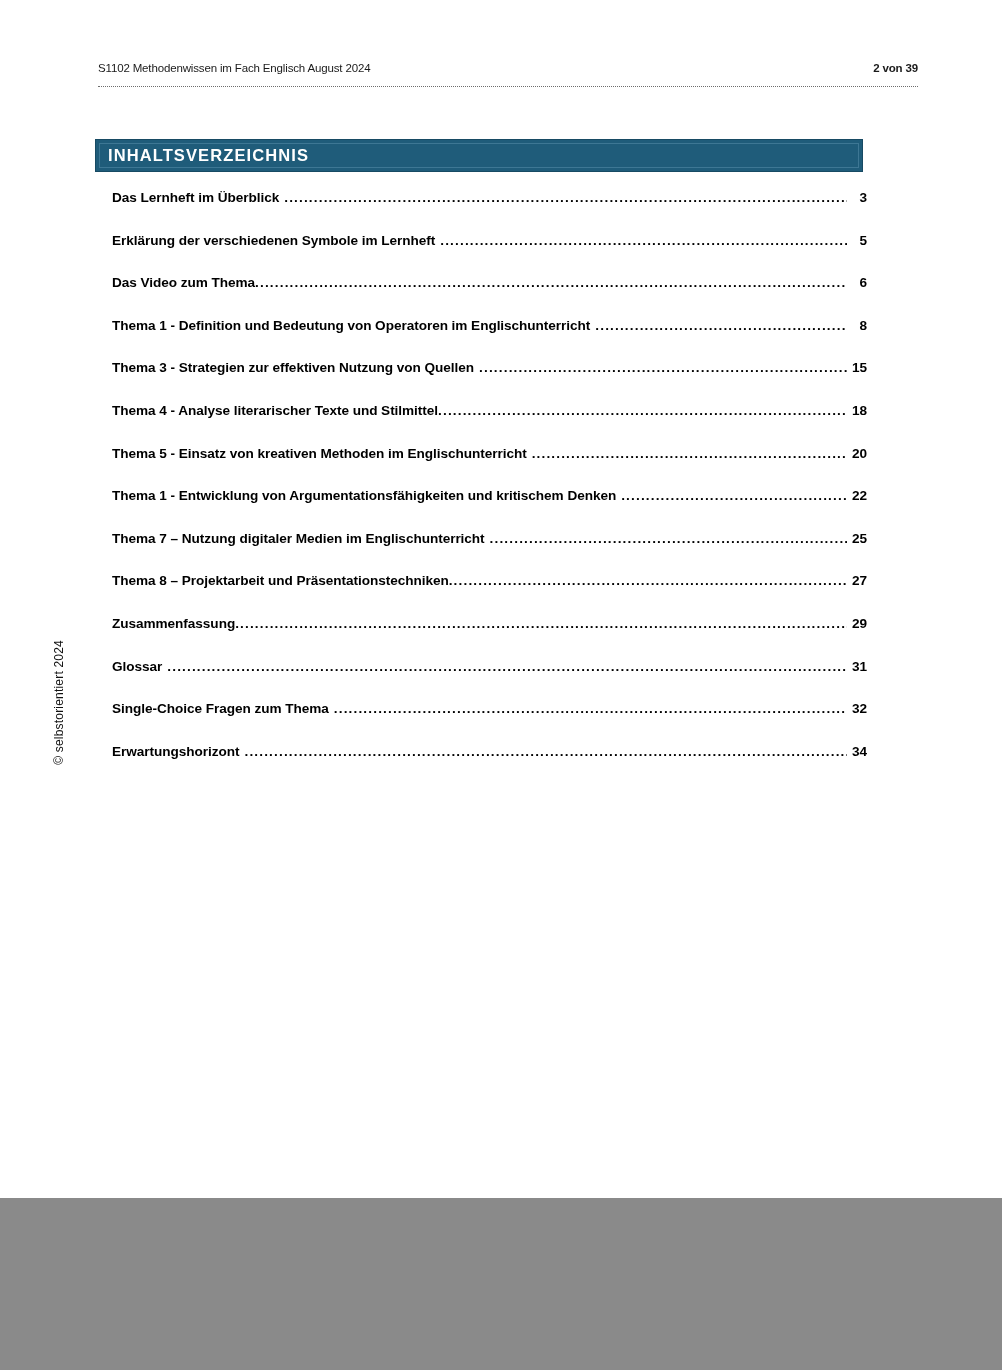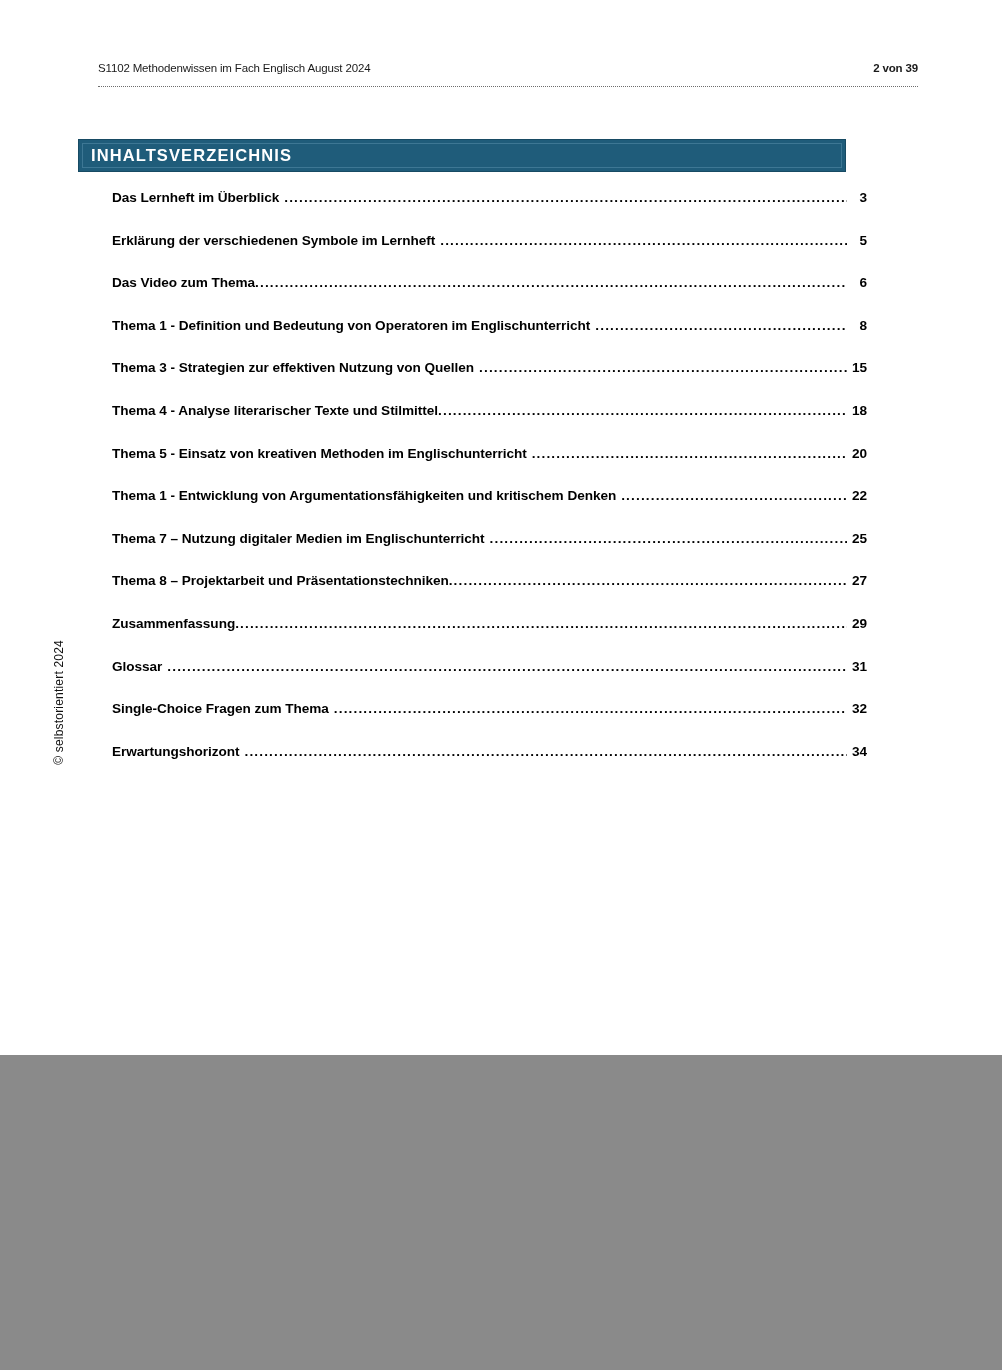--- a/index.html
+++ b/index.html
@@ -4,21 +4,21 @@
 <title>Inhaltsverzeichnis</title>
 <style>
   html, body {
     margin: 0;
     padding: 0;
     background: #8a8a8a;
   }
   .page {
     position: relative;
     width: 1002px;
-    height: 1055px;
+    height: 1198px;
     background: #ffffff;
     overflow: hidden;
     font-family: "Liberation Sans", sans-serif;
     color: #000000;
     box-sizing: border-box;
   }
 
   
   .page-header {
     position: absolute;
@@ -60,21 +60,21 @@
     font-size: 12px;
     font-weight: 400;
     letter-spacing: 0.2px;
     color: #111111;
     white-space: nowrap;
   }
 
   
   .toc-banner {
     position: absolute;
-    left: 78px;
+    left: 95px;
     top: 139px;
     width: 768px;
     height: 33px;
     background: #1f5c7a;
     border: 1px solid #174a63;
     box-sizing: border-box;
     display: flex;
     align-items: center;
   }
   .toc-banner .banner-inner-line {

